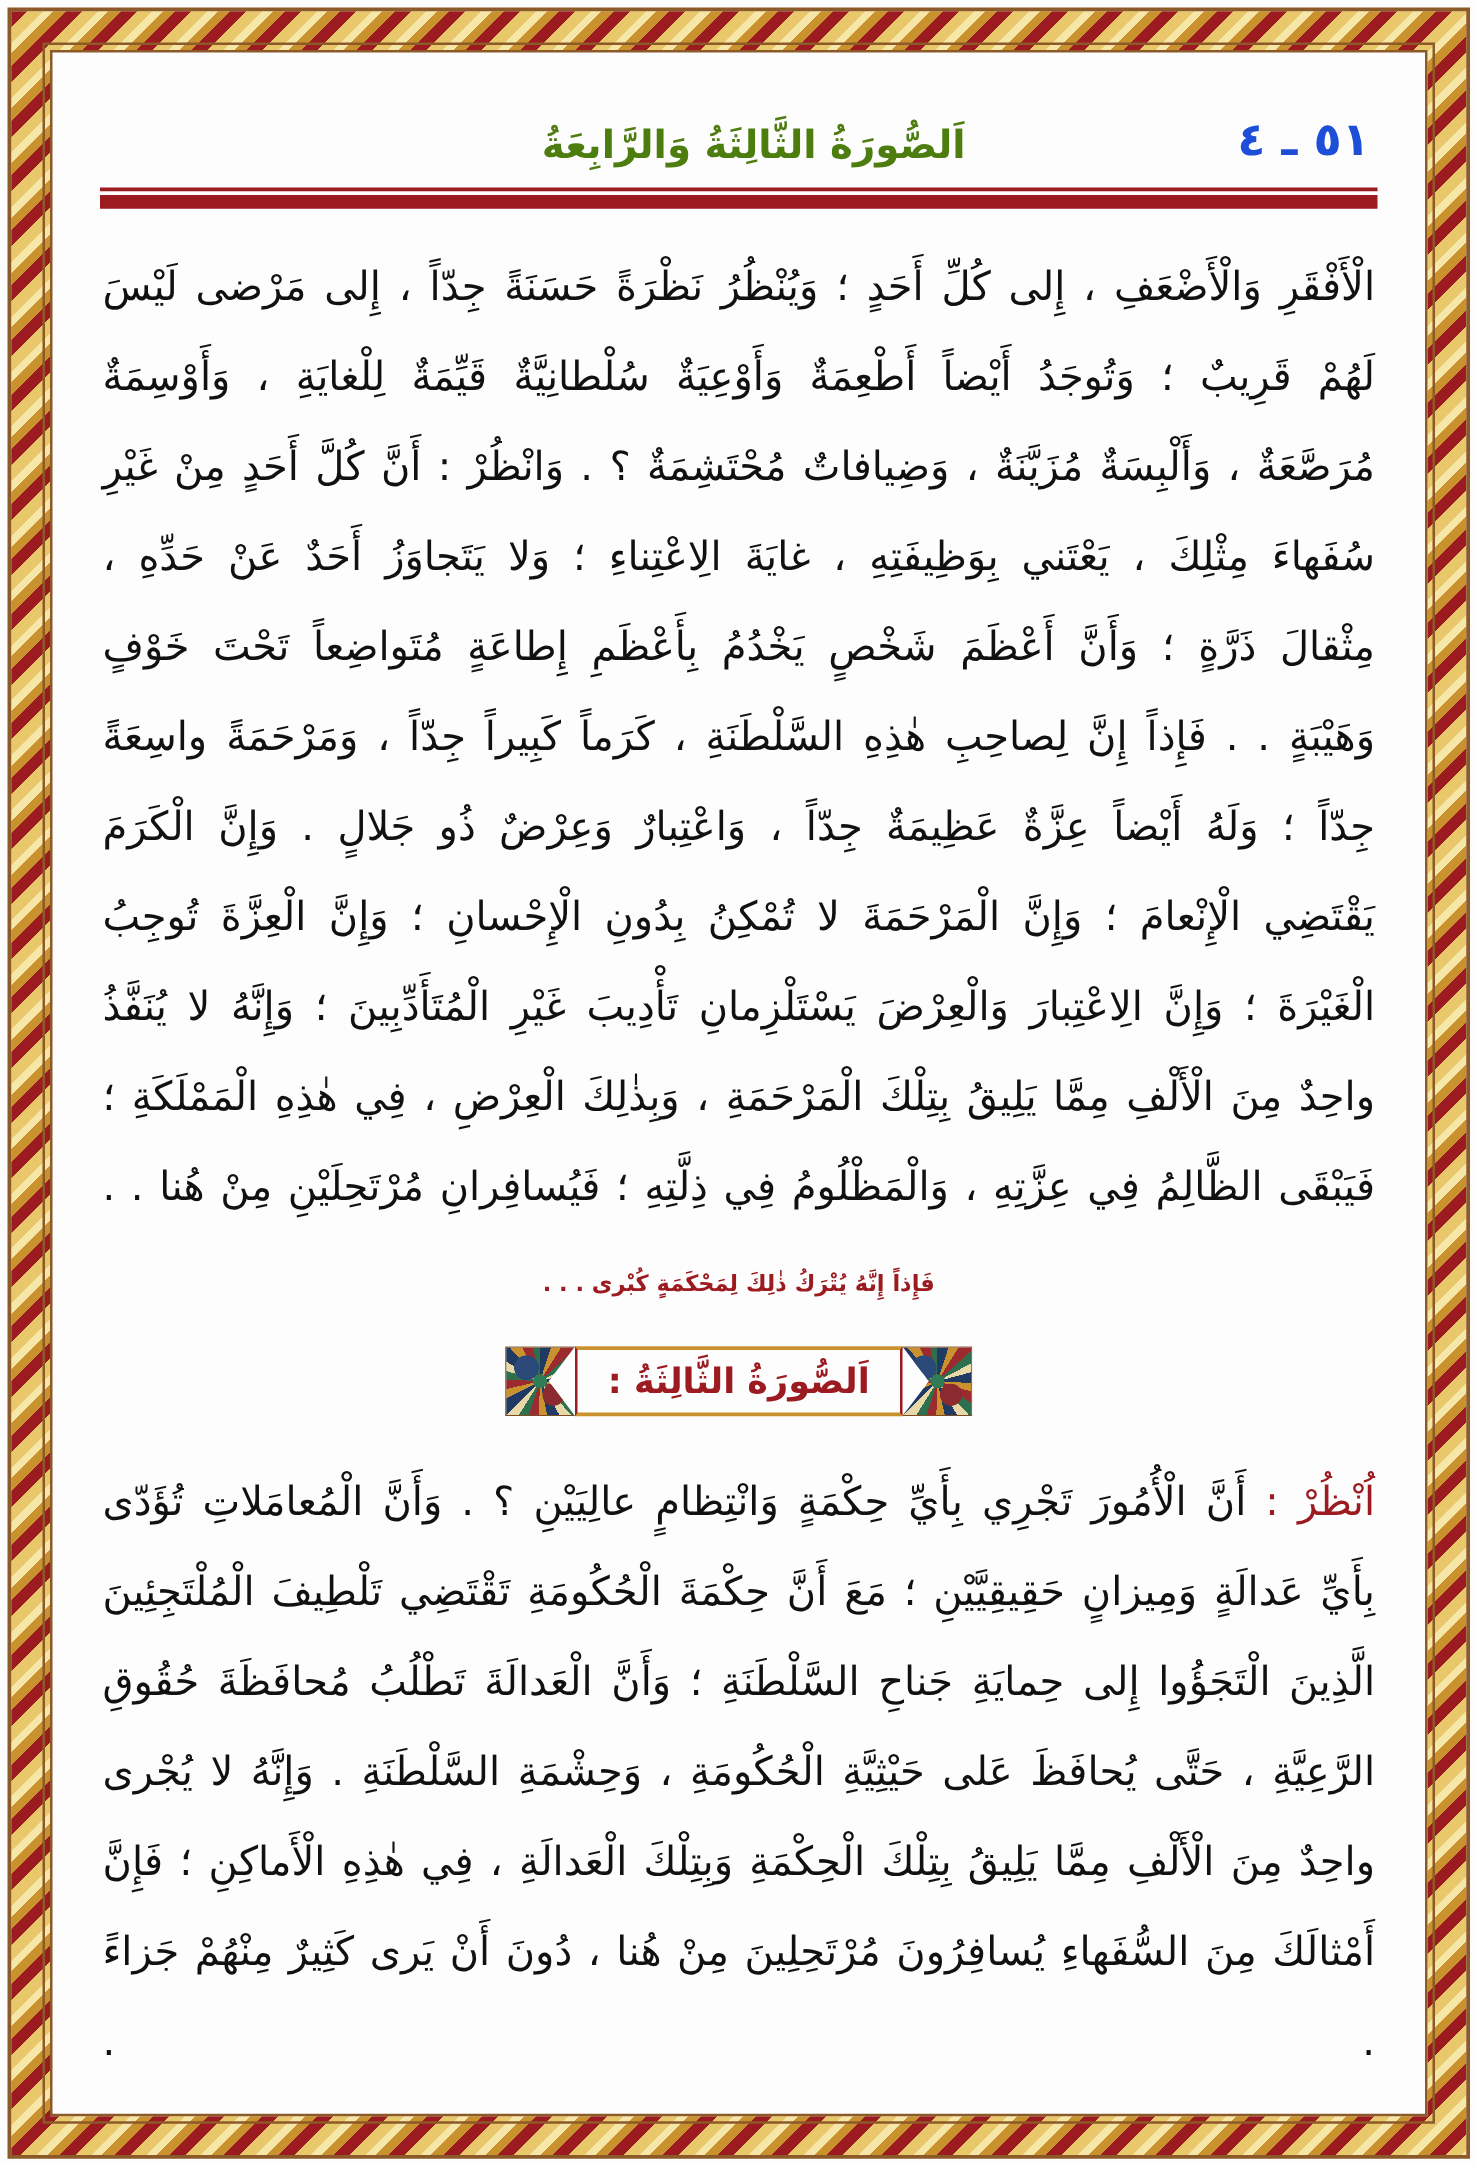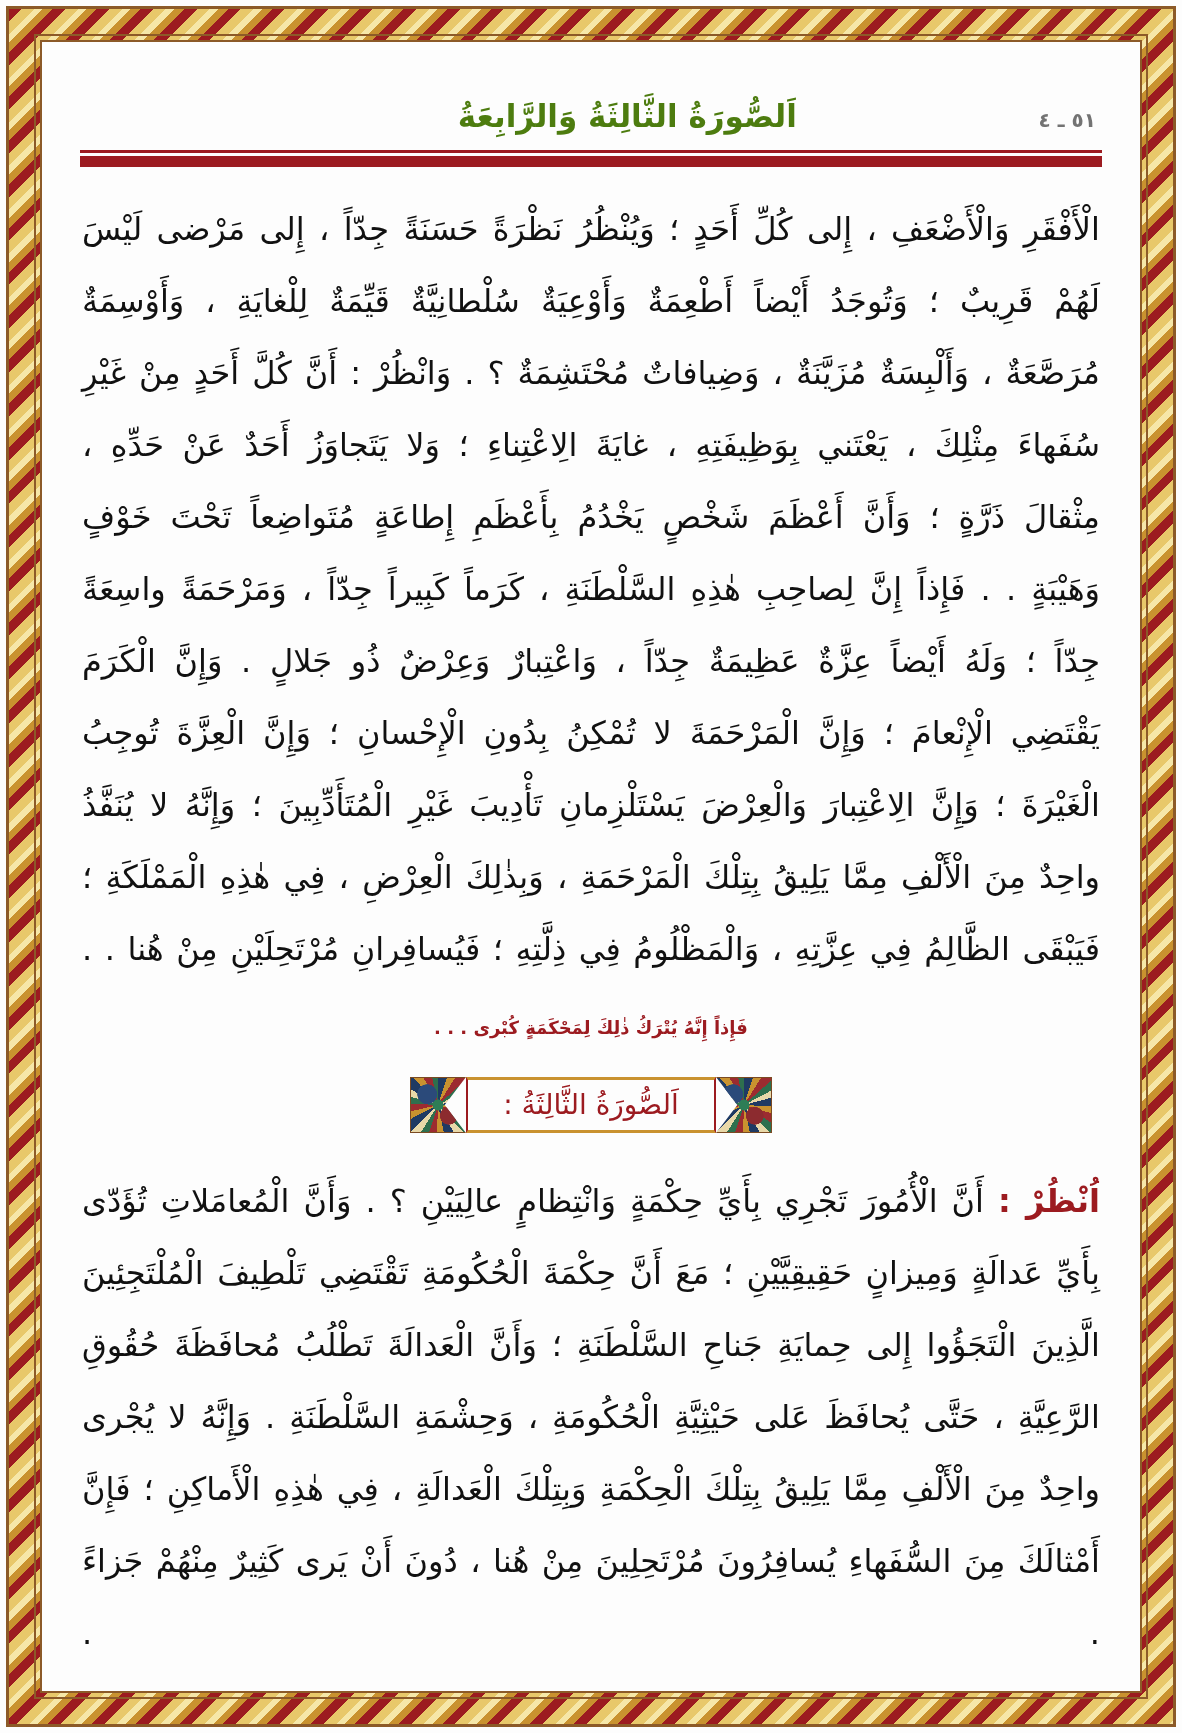--- a/index.html
+++ b/index.html
@@ -79,22 +79,22 @@
     display: flex;
     align-items: flex-end;
     justify-content: space-between;
     height: 62px;
     direction: rtl;
     padding: 0 14px;
     box-sizing: border-box;
   }
 
   .page-number {
-    color: #737373;
-    font-size: 20px;
+    color: #1d4ed8;
+    font-size: 37px;
     font-weight: bold;
     letter-spacing: 1px;
     white-space: nowrap;
     line-height: 1;
     padding-bottom: 6px;
     margin-left: 40px;
   }
 
   .header-title {
     color: #4d7c0f;
@@ -147,21 +147,21 @@
     text-align: center;
     color: #9c1b20;
     font-size: 18px;
     font-weight: bold;
     line-height: 54px;
     padding: 16px 10px 4px 10px;
   }
 
   .lead-red {
     color: #9c1b20;
-    font-weight: bold;
+    font-weight: normal;
   }
 
   
   .banner-wrap {
     display: flex;
     justify-content: center;
     margin: 18px 0 6px 0;
   }
 
   .banner {
@@ -205,21 +205,21 @@
     border-top: 3px solid #c9922f;
     border-bottom: 3px solid #c9922f;
     border-left: 2px solid #9c1b20;
     border-right: 2px solid #9c1b20;
     box-sizing: border-box;
   }
 
   .banner-label {
     color: #9c1b20;
     font-size: 28px;
-    font-weight: normal;
+    font-weight: bold;
     white-space: nowrap;
     direction: rtl;
     line-height: 1;
   }
 </style>
 </head>
 <body>
 
 <div class="page">
 

